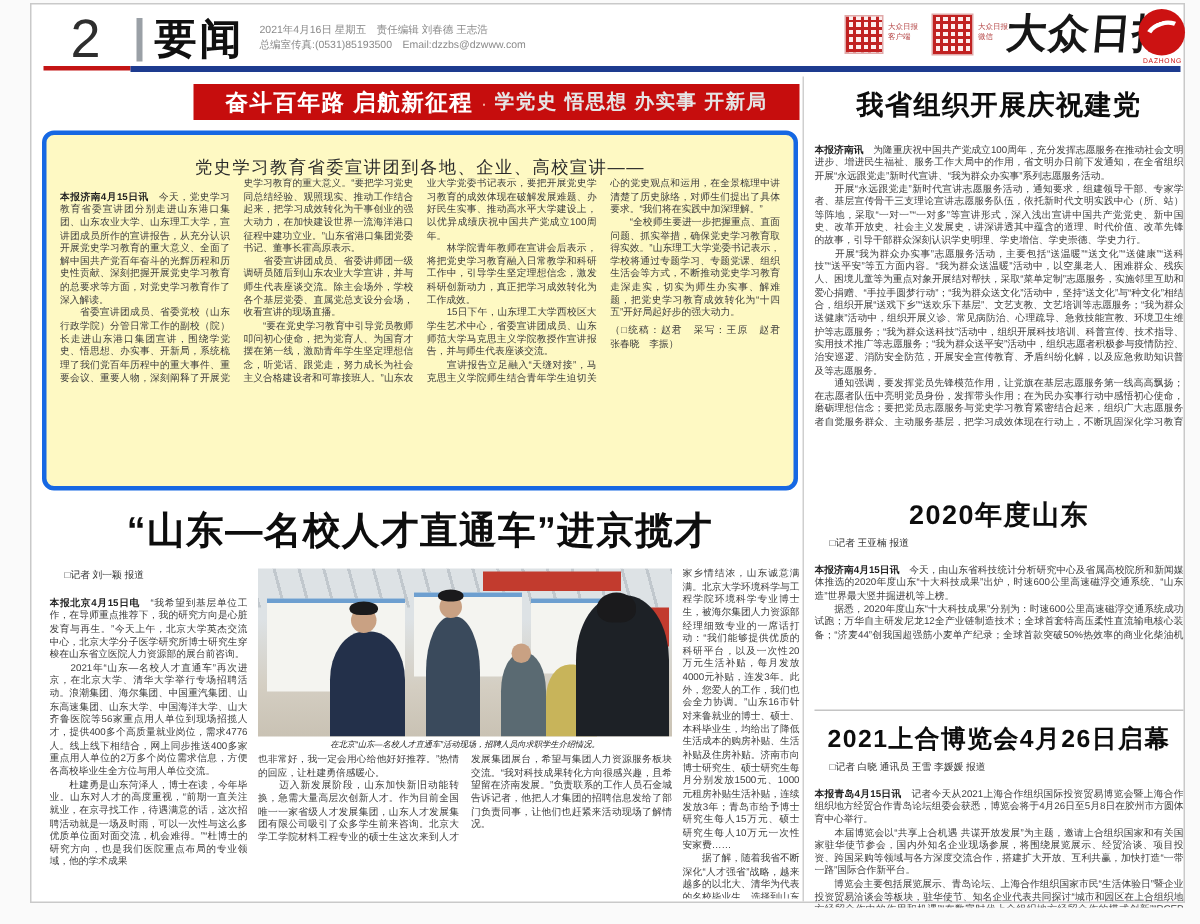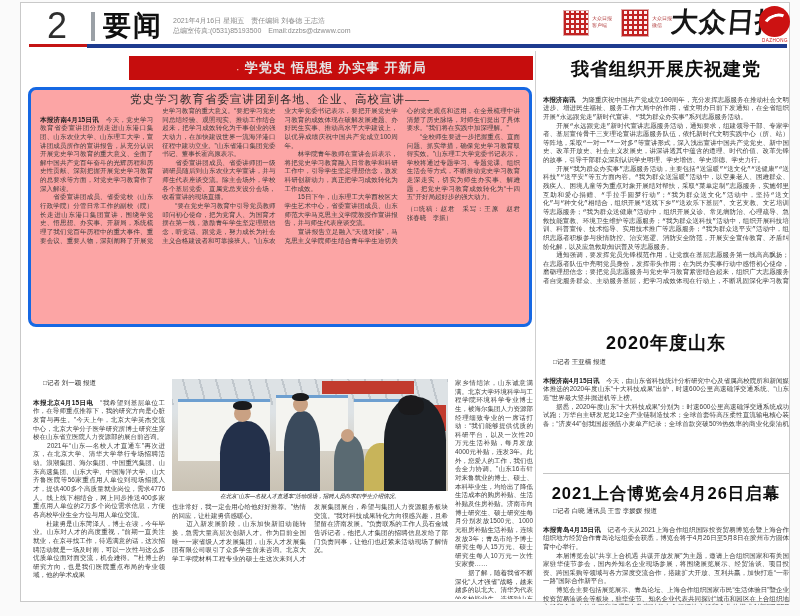--- a/index.html
+++ b/index.html
@@ -31,21 +31,21 @@
 
   
   .banner { left:108px; top:53px; width:404px; height:24px; background:#c60d0d;
             display:flex; align-items:center; justify-content:center; gap:5px; }
   .banner-main { color:#fff; font-weight:bold; font-size:15px; letter-spacing:1px; }
   .banner-dot { color:#f5b6a5; font-size:13px; }
   .banner-sub { color:#e5e5e5; font-weight:bold; font-size:13px; letter-spacing:1px; }
 
   
   .main-box { left:7px; top:84px; width:504px; height:240px; border:3px solid #1668e3; border-radius:8px;
-              background:#fca5a5; padding:0 9px; }
+              background:#fef9c3; padding:12px 9px; }
   .kicker { text-align:center; font-size:11.5px; color:#2b2b2b; margin-top:2px; letter-spacing:1px; }
   .main-headline { text-align:center; font-size:31px; font-weight:bold; color:#0d0d0d; letter-spacing:2px; margin:1px 0 5px; }
   .body-text { font-size:6.5px; line-height:1.33; text-align:justify; color:#3d3d3d; white-space:pre-line; overflow:hidden; }
   .cols-4 { column-count:4; column-gap:9px; height:168px; }
   .b { font-weight:bold; color:#222; }
   .credit { display:block; margin-top:3px; }
 
   
   .talent-headline { left:8px; top:334px; width:502px; text-align:center; font-size:25px; font-weight:bold;
                      color:#0d0d0d; letter-spacing:1px; }
@@ -62,21 +62,21 @@
   .redsign { position:absolute; background:#c23b2e; }
   .fig { position:absolute; bottom:0; border-radius:46% 46% 0 0; }
   .head { position:absolute; border-radius:50%; background:#c9a183; }
   .hair { position:absolute; border-radius:50% 50% 40% 40%; background:#1a1a1c; }
   .caption { font-size:5.5px; font-style:italic; text-align:center; color:#222; margin:2px 0 3px; }
   .t-bottom { column-count:2; column-gap:8px; height:86px; }
 
   
   .v-divider { left:514px; top:48px; width:1px; height:550px; background:#cfcfcf; }
   .sb { left:522px; width:246px; }
-  .sb-vol { top:56px;font-family:Liberation Mono, monospace; }
+  .sb-vol { top:56px; }
   .sb-h { text-align:center; font-size:18px; font-weight:bold; color:#0d0d0d; line-height:23px; letter-spacing:1px; }
   .sb-vol .body-text { margin-top:6px; height:196px; }
   .sb-tech { top:328px; }
   .sb-tech .sb-h { line-height:24px; }
   .sb-byline { font-size:6.5px; color:#333; text-indent:10px; margin:3px 0 1px; }
   .sb-tech .body-text { height:60px; }
   .sb-divider { left:522px; top:470px; width:246px; height:1px; background:#c4c4c4; }
   .sb-expo { top:479px; }
   .sb-expo .sb-h { font-size:16.5px; line-height:22px; }
   .sb-expo .body-text { height:88px; }
@@ -105,39 +105,41 @@
     <div class="abs qr qr2"></div>
     <div class="abs qr-cap qr-cap2">
       <div>大众日报</div>
       <div>微信</div>
     </div>
     <div class="abs masthead">大众日报</div>
     <div class="abs logo-circle"></div>
     <div class="abs logo-word">DAZHONG</div>
 
     <div class="abs banner">
+      <span class="banner-main">奋斗百年路 启航新征程</span>
       <span class="banner-dot">·</span>
       <span class="banner-sub">学党史 悟思想 办实事 开新局</span>
     </div>
 
     <div class="abs main-box">
       <div class="kicker">党史学习教育省委宣讲团到各地、企业、高校宣讲——</div>
       <div class="body-text cols-4">
         <span class="b">本报济南4月15日讯</span><span>　今天，党史学习教育省委宣讲团分别走进山东港口集团、山东农业大学、山东理工大学，宣讲团成员所作的宣讲报告，从充分认识开展党史学习教育的重大意义、全面了解中国共产党百年奋斗的光辉历程和历史性贡献、深刻把握开展党史学习教育的总要求等方面，对党史学习教育作了深入解读。
 　　省委宣讲团成员、省委党校（山东行政学院）分管日常工作的副校（院）长走进山东港口集团宣讲，围绕学党史、悟思想、办实事、开新局，系统梳理了我们党百年历程中的重大事件、重要会议、重要人物，深刻阐释了开展党史学习教育的重大意义。“要把学习党史同总结经验、观照现实、推动工作结合起来，把学习成效转化为干事创业的强大动力，在加快建设世界一流海洋港口征程中建功立业。”山东省港口集团党委书记、董事长霍高原表示。
 　　省委宣讲团成员、省委讲师团一级调研员随后到山东农业大学宣讲，并与师生代表座谈交流。除主会场外，学校各个基层党委、直属党总支设分会场，收看宣讲的现场直播。
 　　“要在党史学习教育中引导党员教师叩问初心使命，把为党育人、为国育才摆在第一线，激励青年学生坚定理想信念，听党话、跟党走，努力成长为社会主义合格建设者和可靠接班人。”山东农业大学党委书记表示，要把开展党史学习教育的成效体现在破解发展难题、办好民生实事、推动高水平大学建设上，以优异成绩庆祝中国共产党成立100周年。
 　　林学院青年教师在宣讲会后表示，将把党史学习教育融入日常教学和科研工作中，引导学生坚定理想信念，激发科研创新动力，真正把学习成效转化为工作成效。
 　　15日下午，山东理工大学西校区大学生艺术中心，省委宣讲团成员、山东师范大学马克思主义学院教授作宣讲报告，并与师生代表座谈交流。
 　　宣讲报告立足融入“天缝对接”，马克思主义学院师生结合青年学生迫切关心的党史观点和运用，在全景梳理中讲清楚了历史脉络，对师生们提出了具体要求。“我们将在实践中加深理解。”
 　　“全校师生要进一步把握重点、直面问题、抓实举措，确保党史学习教育取得实效。”山东理工大学党委书记表示，学校将通过专题学习、专题党课、组织生活会等方式，不断推动党史学习教育走深走实，切实为师生办实事、解难题，把党史学习教育成效转化为“十四五”开好局起好步的强大动力。</span>
         <span class="credit">（□统稿：赵君　采写：王原　赵君　张春晓　李振）</span>
       </div>
     </div>
 
+    <div class="abs talent-headline">“山东—名校人才直通车”进京揽才</div>
     <div class="abs talent-grid">
       <div class="t-left">
         <div class="byline">□记者 刘一颖 报道</div>
         <div class="body-text" style="height:206px;">
           <span class="b">本报北京4月15日电</span><span>　“我希望到基层单位工作，在导师重点推荐下，我的研究方向是心脏发育与再生。”今天上午，北京大学英杰交流中心，北京大学分子医学研究所博士研究生穿梭在山东省立医院人力资源部的展台前咨询。
 　　2021年“山东—名校人才直通车”再次进京，在北京大学、清华大学举行专场招聘活动。浪潮集团、海尔集团、中国重汽集团、山东高速集团、山东大学、中国海洋大学、山大齐鲁医院等56家重点用人单位到现场招揽人才，提供400多个高质量就业岗位，需求4776人。线上线下相结合，网上同步推送400多家重点用人单位的2万多个岗位需求信息，方便各高校毕业生全方位与用人单位交流。
 　　杜建勇是山东菏泽人，博士在读，今年毕业。山东对人才的高度重视，“前期一直关注就业，在京寻找工作，待遇满意的话，这次招聘活动就是一场及时雨，可以一次性与这么多优质单位面对面交流，机会难得。”“杜博士的研究方向，也是我们医院重点布局的专业领域，他的学术成果</span>
         </div>
       </div>
       <div class="t-center">

